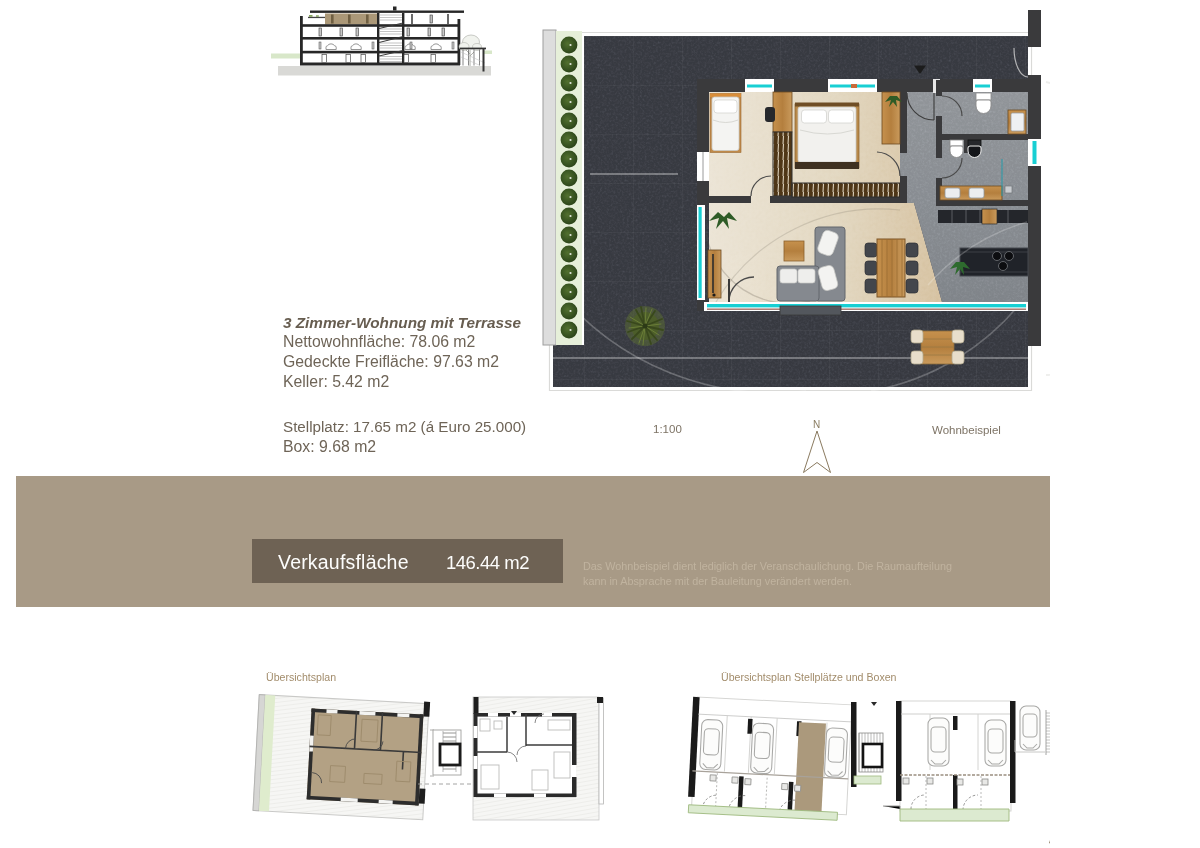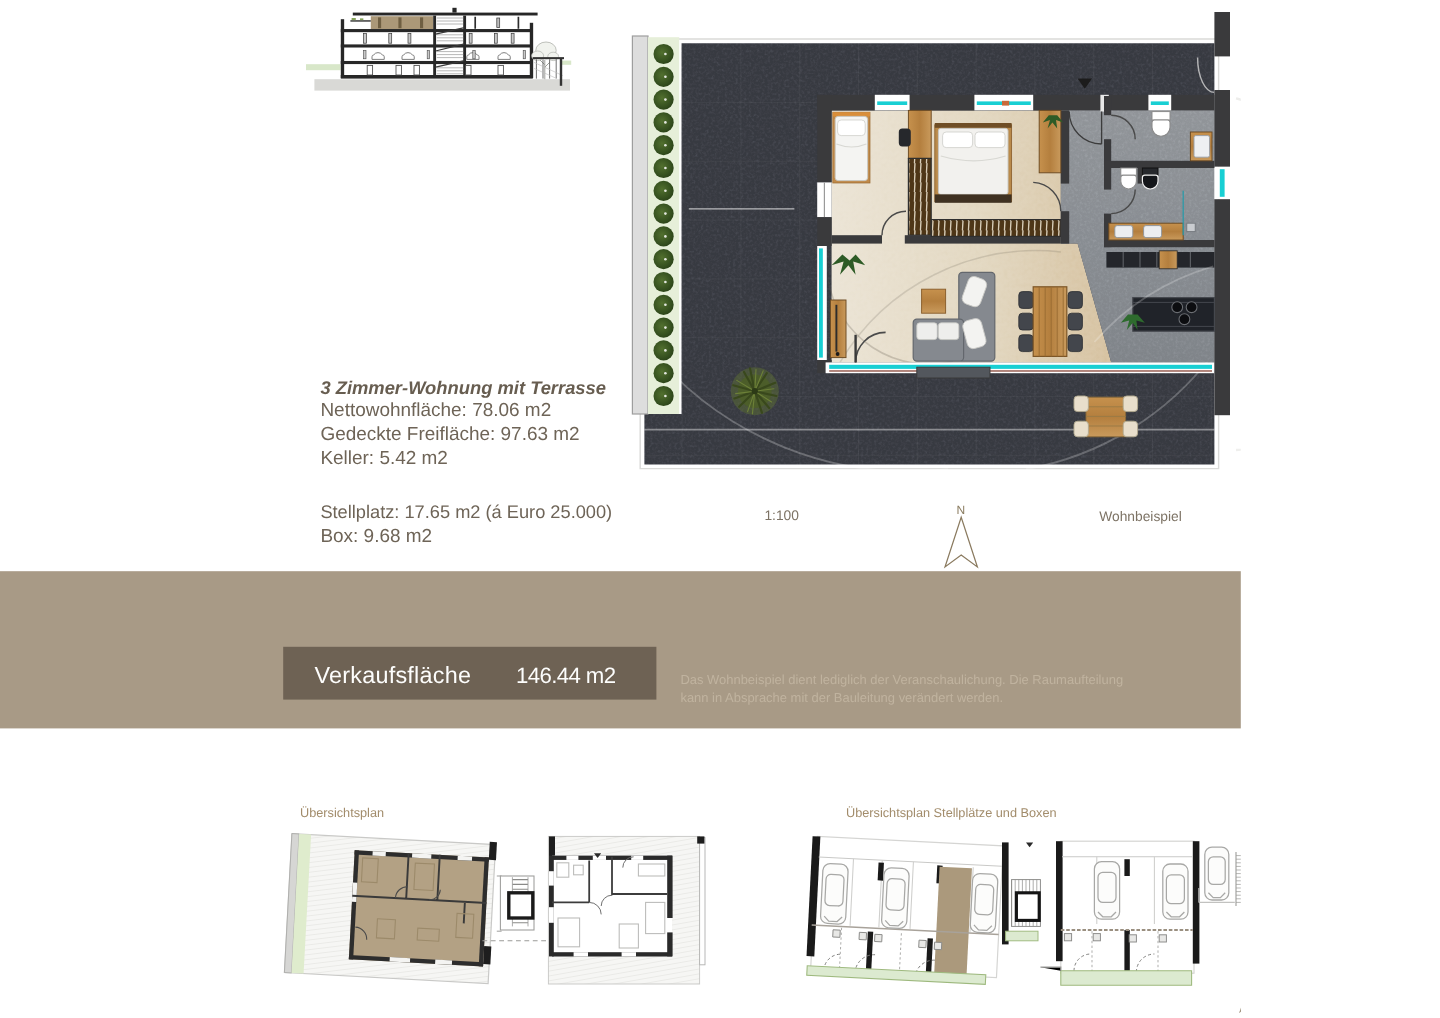--- a/index.html
+++ b/index.html
@@ -1,16 +1,16 @@
 <!DOCTYPE html>
 <html><head>
 <meta charset="utf-8">
 <style>
 html,body{margin:0;padding:0;background:#ffffff;}
-#page{position:relative;width:1034px;height:848px;overflow:hidden;font-family:"Liberation Sans", sans-serif;}
+#page{position:relative;width:1034px;height:848px;overflow:hidden;font-family:"Liberation Sans", sans-serif;padding-left:16px;}
 </style>
 </head>
 <body>
 <div id="page">
 <svg width="1200" height="848" viewBox="0 0 1200 848">
 <defs>
 <linearGradient id="floorGrad" x1="0" y1="0" x2="1" y2="0">
   <stop offset="0" stop-color="#eae2d2"></stop>
   <stop offset="0.55" stop-color="#e0d4bb"></stop>
   <stop offset="1" stop-color="#d3bd99"></stop>

